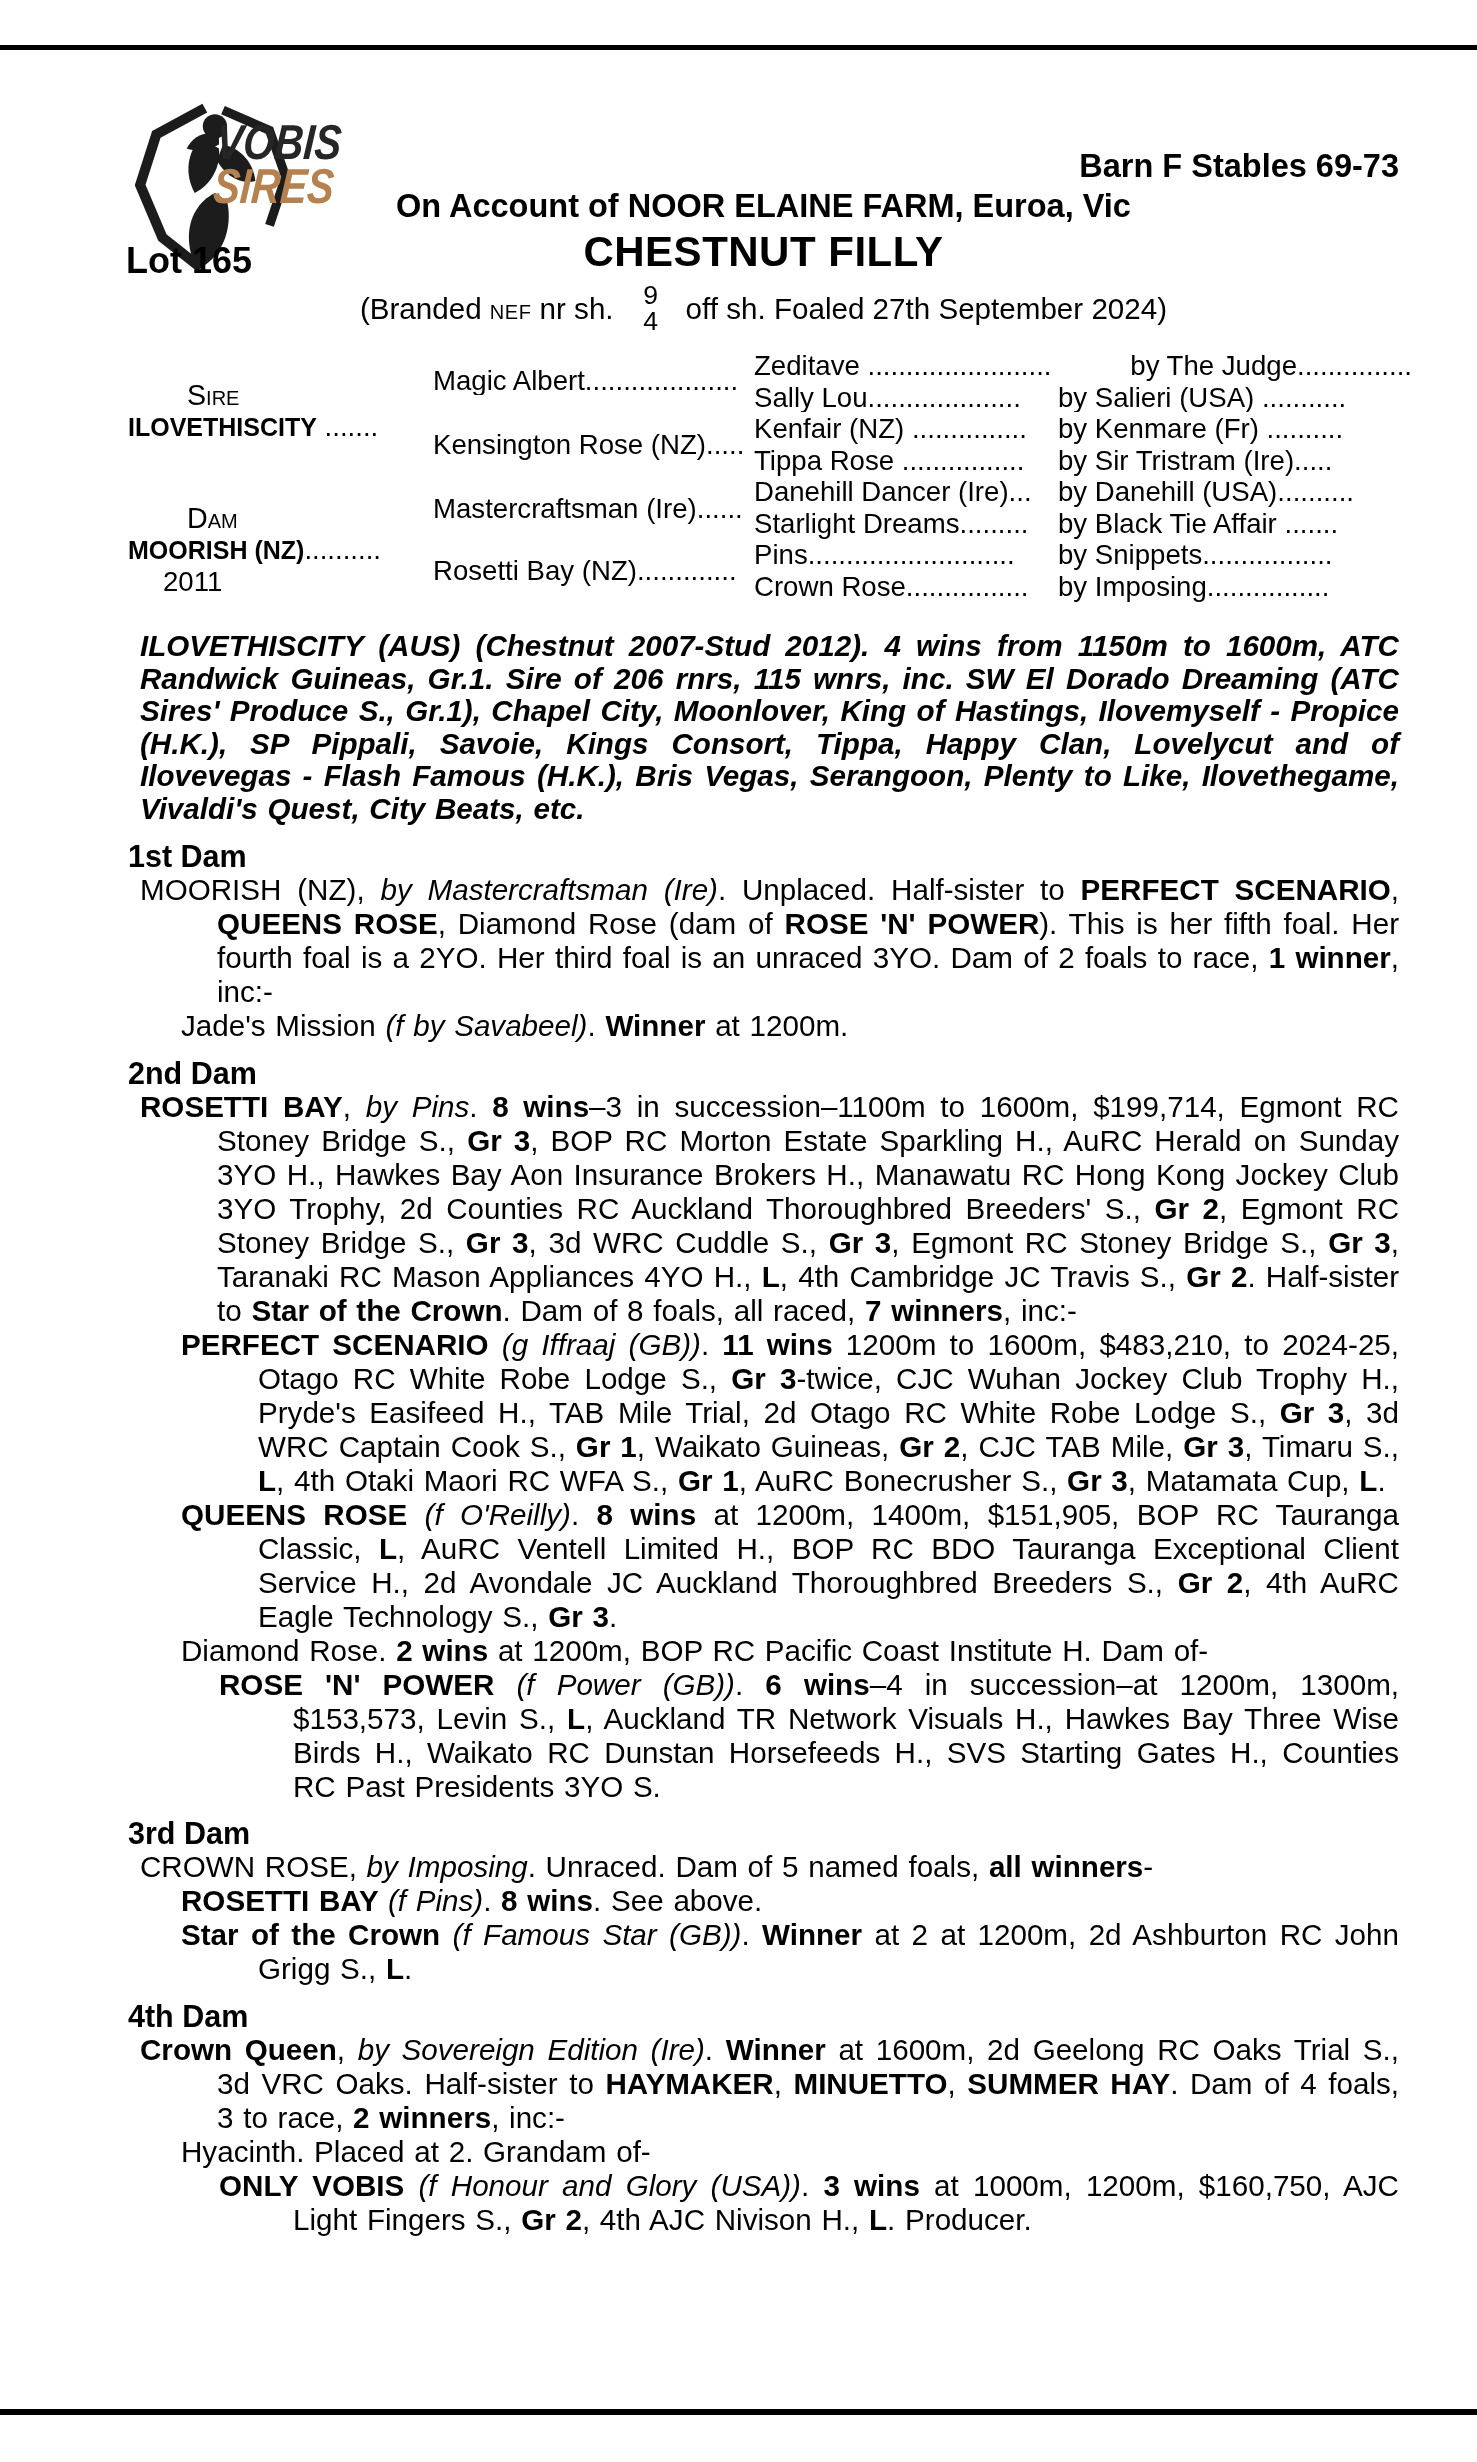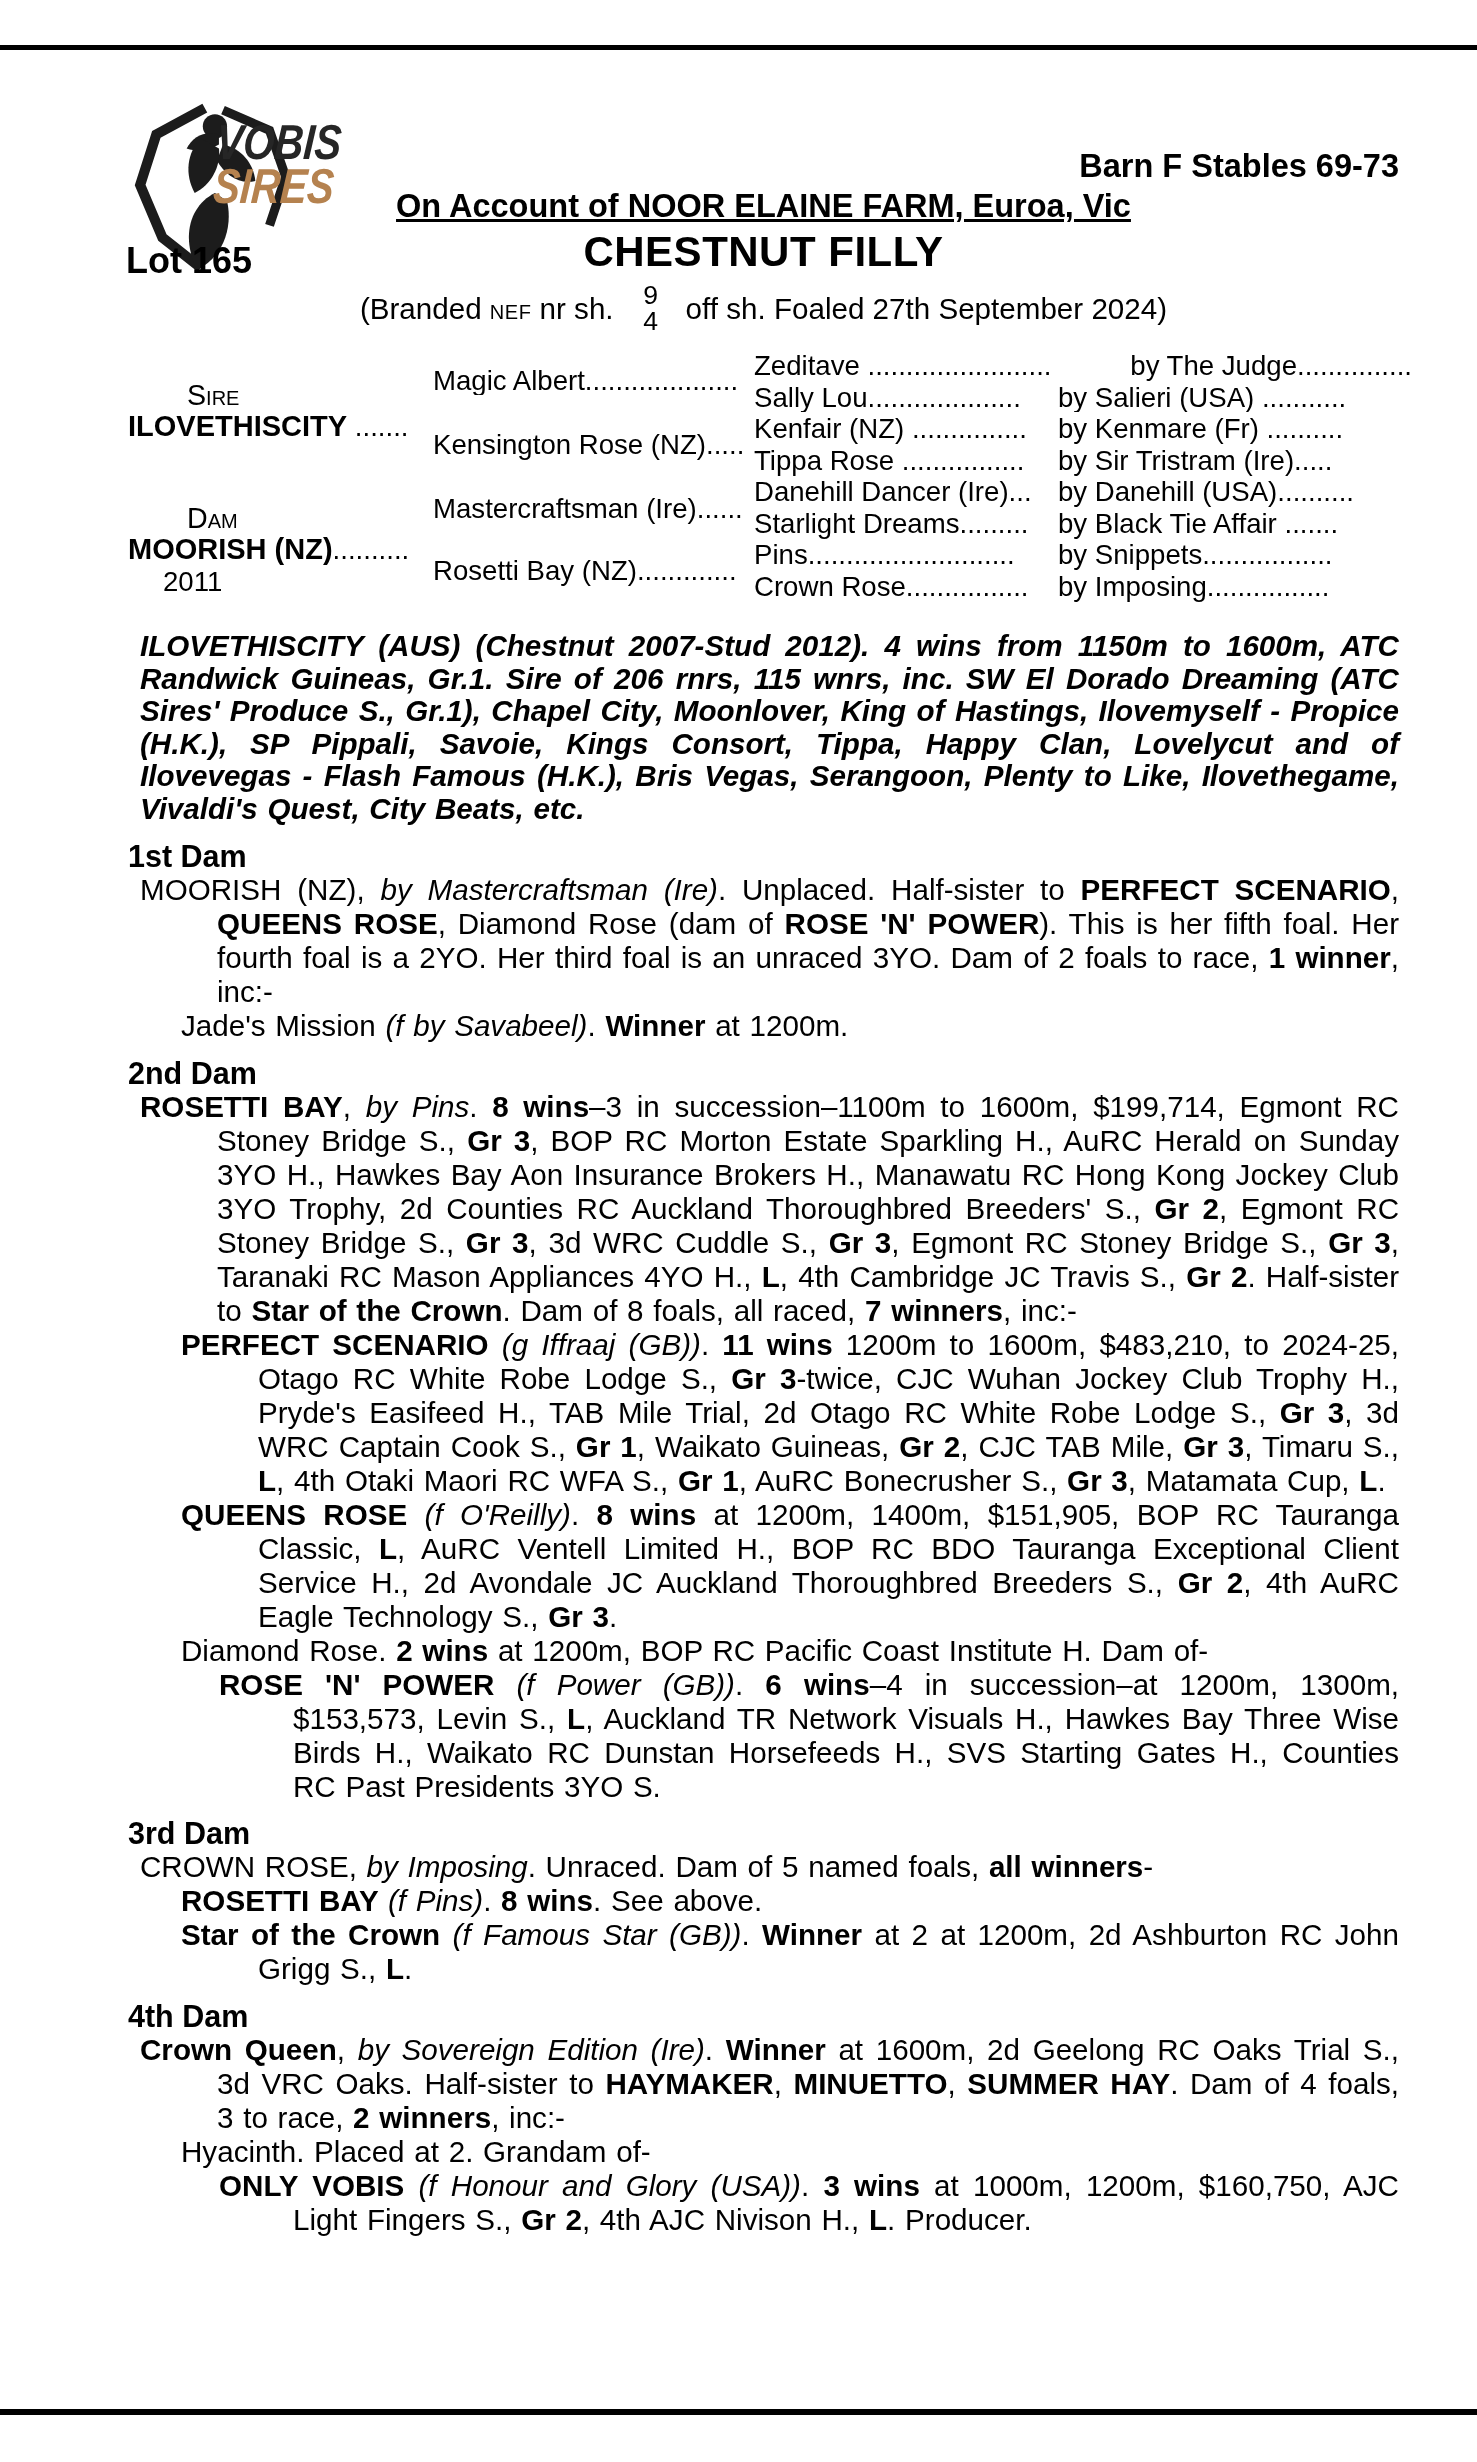--- a/index.html
+++ b/index.html
@@ -11,31 +11,31 @@
   .rule-top{top:45px;height:4.9px;}
   .rule-bottom{top:2409px;height:5.9px;}
 
   
   .emblem{position:absolute;left:126px;top:100px;}
   .logo-words{position:absolute;left:215px;top:120px;font-weight:700;font-style:italic;line-height:44px;transform:skewX(-4deg);}
   .logo-words .w1{display:block;font-size:49px;color:#262626;transform:scaleX(.82);transform-origin:left;}
   .logo-words .w2{display:block;font-size:49px;color:#b5824f;transform:scaleX(.82);transform-origin:left;}
   .lot{position:absolute;left:126px;top:240px;font-size:36px;font-weight:700;}
   .barn{position:absolute;right:79px;top:148px;font-size:32.5px;font-weight:700;}
-  .account{position:absolute;left:128px;width:1271px;top:188px;text-align:center;font-size:32.5px;font-weight:700;text-decoration:underline;}
+  .account{position:absolute;left:128px;width:1271px;top:188px;text-align:center;font-size:32.5px;font-weight:700;}
   .title{position:absolute;left:128px;width:1271px;top:228px;text-align:center;font-size:42px;font-weight:700;letter-spacing:0.5px;}
   .brandline{position:absolute;left:128px;width:1271px;top:286px;text-align:center;font-size:29.6px;}
   .brandcode{font-size:20px;letter-spacing:0.5px;}
   .fraction{display:inline-flex;flex-direction:column;vertical-align:middle;font-size:26.6px;line-height:25.6px;margin:0 27.6px 0 29.6px;position:relative;top:-3px;text-align:center;}
 
   
   .ped{position:absolute;left:128px;top:351px;width:1271px;height:264px;font-size:27.6px;}
   .ped .cell{position:absolute;white-space:nowrap;overflow:hidden;line-height:29.6px;}
   .ped .lbl{font-variant:small-caps;font-size:28.6px;margin-left:24px;}
-  .ped .hname{font-weight:700;font-size:29px;}
+  .ped .hname{font-weight:700;font-size:25px;}
 
   
   .content{position:absolute;left:128px;top:630px;width:1271px;}
   .para{text-align:justify;font-size:29.6px;line-height:34px;word-spacing:1.5px;margin-left:12px;}
   .sirepara{font-weight:700;font-style:italic;line-height:32.5px;margin-bottom:13.8px;}
   .ind0{padding-left:77px;text-indent:-77px;}
   .ind1{padding-left:118px;text-indent:-77px;}
   .ind2{padding-left:153px;text-indent:-74px;}
   .dam-heading{font-weight:700;font-size:30.5px;line-height:34px;margin-top:12.8px;}
   .b{font-weight:700;}

